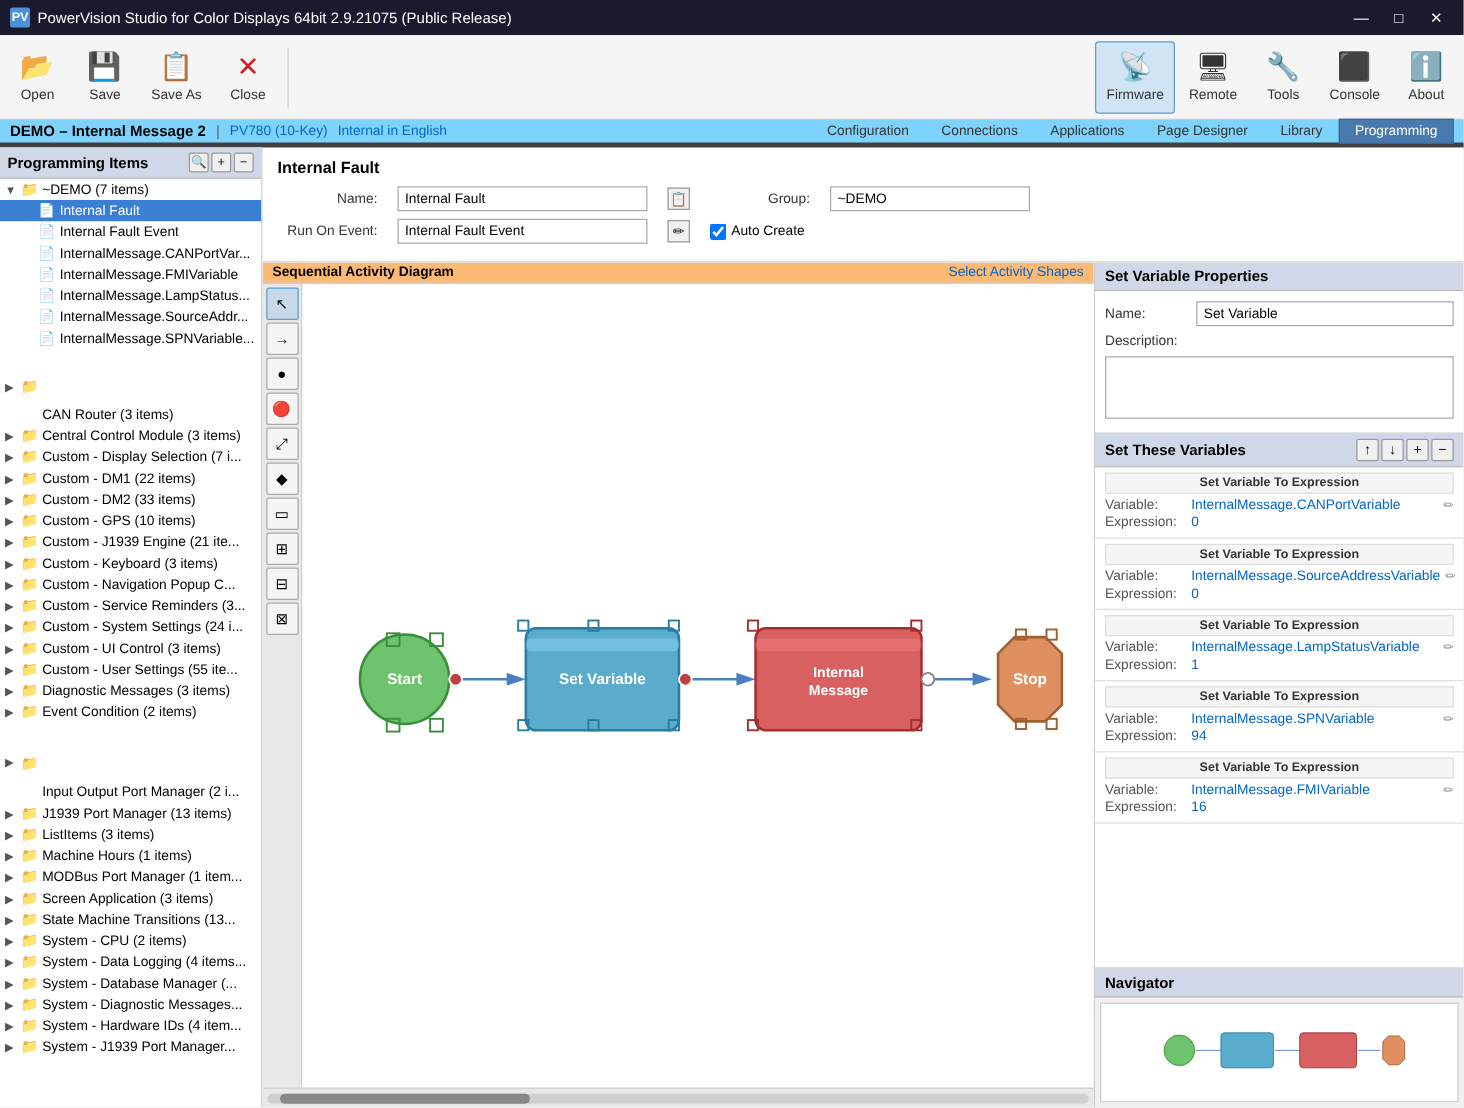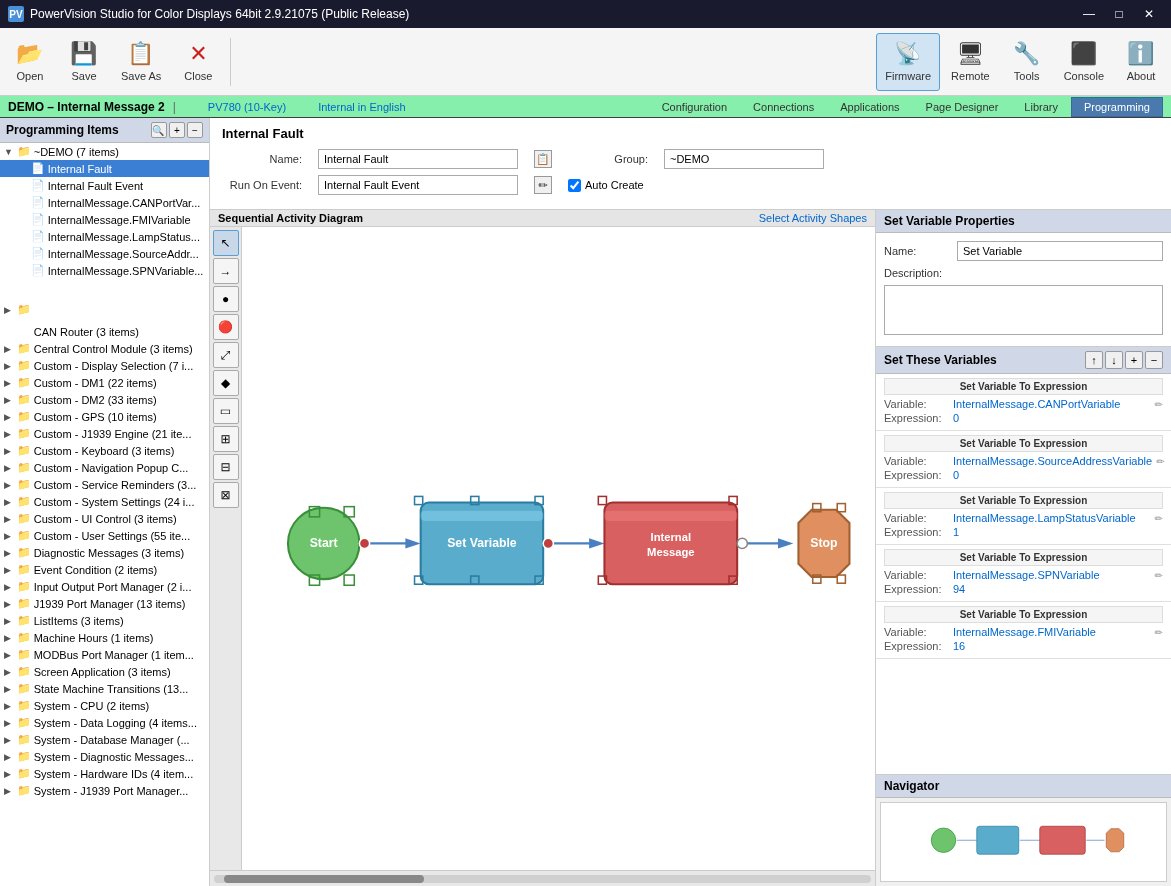--- a/index.html
+++ b/index.html
@@ -16,23 +16,23 @@
     #toolbar { background: #f5f5f5; border-bottom: 1px solid #ccc; height: 68px; display: flex; align-items: center; padding: 0 4px; gap: 2px; }
     .toolbar-btn { display: flex; flex-direction: column; align-items: center; justify-content: center; padding: 4px 8px; cursor: pointer; border: 1px solid transparent; border-radius: 3px; min-width: 52px; height: 58px; gap: 3px; }
     .toolbar-btn.active { background: #d0e4f4; border-color: #5a9fd4; }
     .toolbar-btn .btn-icon { font-size: 22px; color: #333; }
     .toolbar-btn.active .btn-icon { color: #2060a0; }
     .toolbar-btn .btn-label { font-size: 11px; color: #333; }
     .toolbar-sep { width: 1px; background: #ccc; height: 48px; margin: 0 4px; }
     .toolbar-spacer { flex: 1; }
 
     
-    #breadcrumb-bar { background: #86efac; border-bottom: 1px solid #404040; height: 22px; display: flex; align-items: center; padding: 0 8px; gap: 8px; justify-content: center; }
+    #breadcrumb-bar { background: #7dd3fc; border-bottom: 4px solid #404040; height: 22px; display: flex; align-items: center; padding: 0 8px; gap: 8px; justify-content: center; }
     #breadcrumb-bar .breadcrumb-title { font-weight: bold; font-size: 12px; }
-    #breadcrumb-bar .breadcrumb-link { color: #0066cc; cursor: pointer; font-size: 11px; margin-left: 24px; }
+    #breadcrumb-bar .breadcrumb-link { color: #0066cc; cursor: pointer; font-size: 11px; }
     #breadcrumb-bar .sep { color: #666; }
     .nav-tab { padding: 3px 12px; font-size: 11px; cursor: pointer; border: 1px solid transparent; background: transparent; color: #333; }
     .nav-tab.active { background: #4a7aad; color: white; border-color: #3a6a9d; }
 
     
     #main-layout { display: flex; height: calc(886px - 28px - 68px - 22px); justify-content: flex-end; }
 
     
     #left-panel { width: 210px; background: white; border-right: 1px solid #ccc; display: flex; flex-direction: column; overflow: hidden; }
     #left-panel-header { background: #d0d8e8; padding: 4px 6px; font-size: 12px; font-weight: bold; display: flex; align-items: center; justify-content: space-between; border-bottom: 1px solid #bbb; }
@@ -57,21 +57,21 @@
     .form-label { font-size: 11px; color: #333; min-width: 80px; text-align: right; }
     .form-input { border: 1px solid #aaa; padding: 2px 5px; font-size: 11px; height: 20px; background: white; }
     .form-input.medium { width: 200px; }
     .group-input { border: 1px solid #aaa; padding: 2px 5px; font-size: 11px; height: 20px; width: 160px; }
     .icon-btn { width: 18px; height: 18px; border: 1px solid #999; background: #f0f0f0; cursor: pointer; font-size: 11px; display: flex; align-items: center; justify-content: center; }
     .checkbox-row { display: flex; align-items: center; gap: 4px; font-size: 11px; }
 
     
     #diagram-area { flex: 1; display: flex; overflow: hidden; }
     #diagram-canvas-container { flex: 1; background: white; display: flex; flex-direction: column; overflow: hidden; border-right: 1px solid #ccc; }
-    #diagram-toolbar { background: #e5e5e5; border-bottom: 1px solid #ccc; display: flex; align-items: center; padding: 2px 8px; justify-content: space-between; }
+    #diagram-toolbar { background: #fdba74; border-bottom: 1px solid #ccc; display: flex; align-items: center; padding: 2px 8px; justify-content: space-between; }
     #diagram-toolbar .diag-title { font-size: 11px; font-weight: bold; }
     #diagram-toolbar .select-shapes { font-size: 11px; color: #0066cc; cursor: pointer; }
     #diagram-main { display: flex; flex: 1; overflow: hidden; }
     #shape-toolbar { width: 32px; background: #e8e8e8; border-right: 1px solid #ccc; display: flex; flex-direction: column; align-items: center; padding: 3px 2px; gap: 2px; overflow-y: auto; }
     .shape-tool { width: 26px; height: 26px; border: 1px solid #aaa; background: #f5f5f5; cursor: pointer; display: flex; align-items: center; justify-content: center; font-size: 12px; border-radius: 2px; }
     .shape-tool.active { background: #c8d8e8; border-color: #5a9fd4; }
     #canvas { flex: 1; background: white; position: relative; overflow: hidden; }
     #diagram-scrollbar { height: 16px; background: #e8e8e8; border-top: 1px solid #ccc; display: flex; align-items: center; padding: 0 4px; }
     #diagram-hscroll { flex: 1; background: #d0d0d0; height: 8px; border-radius: 4px; position: relative; }
     #diagram-hscroll-thumb { width: 200px; height: 8px; background: #888; border-radius: 4px; position: absolute; left: 10px; }
@@ -301,21 +301,21 @@
           <span style="overflow:hidden;text-overflow:ellipsis;">Diagnostic Messages (3 items)</span>
         </div>
         <div class="tree-item" style="padding-left: 4px;">
           <span class="expand-arrow">▶</span>
           <span class="tree-icon folder-icon">📁</span>
           <span style="overflow:hidden;text-overflow:ellipsis;">Event Condition (2 items)</span>
         </div>
         <div class="tree-item" style="padding-left: 4px;">
           <span class="expand-arrow">▶</span>
           <span class="tree-icon folder-icon">📁</span>
-          <span style="overflow:hidden;text-overflow:ellipsis;">Input Output Port Manager (2 i...</span>
+          <span style="overflow:hidden;text-overflow:ellipsis;margin-top:48px;">Input Output Port Manager (2 i...</span>
         </div>
         <div class="tree-item" style="padding-left: 4px;">
           <span class="expand-arrow">▶</span>
           <span class="tree-icon folder-icon">📁</span>
           <span style="overflow:hidden;text-overflow:ellipsis;">J1939 Port Manager (13 items)</span>
         </div>
         <div class="tree-item" style="padding-left: 4px;">
           <span class="expand-arrow">▶</span>
           <span class="tree-icon folder-icon">📁</span>
           <span style="overflow:hidden;text-overflow:ellipsis;">ListItems (3 items)</span>

